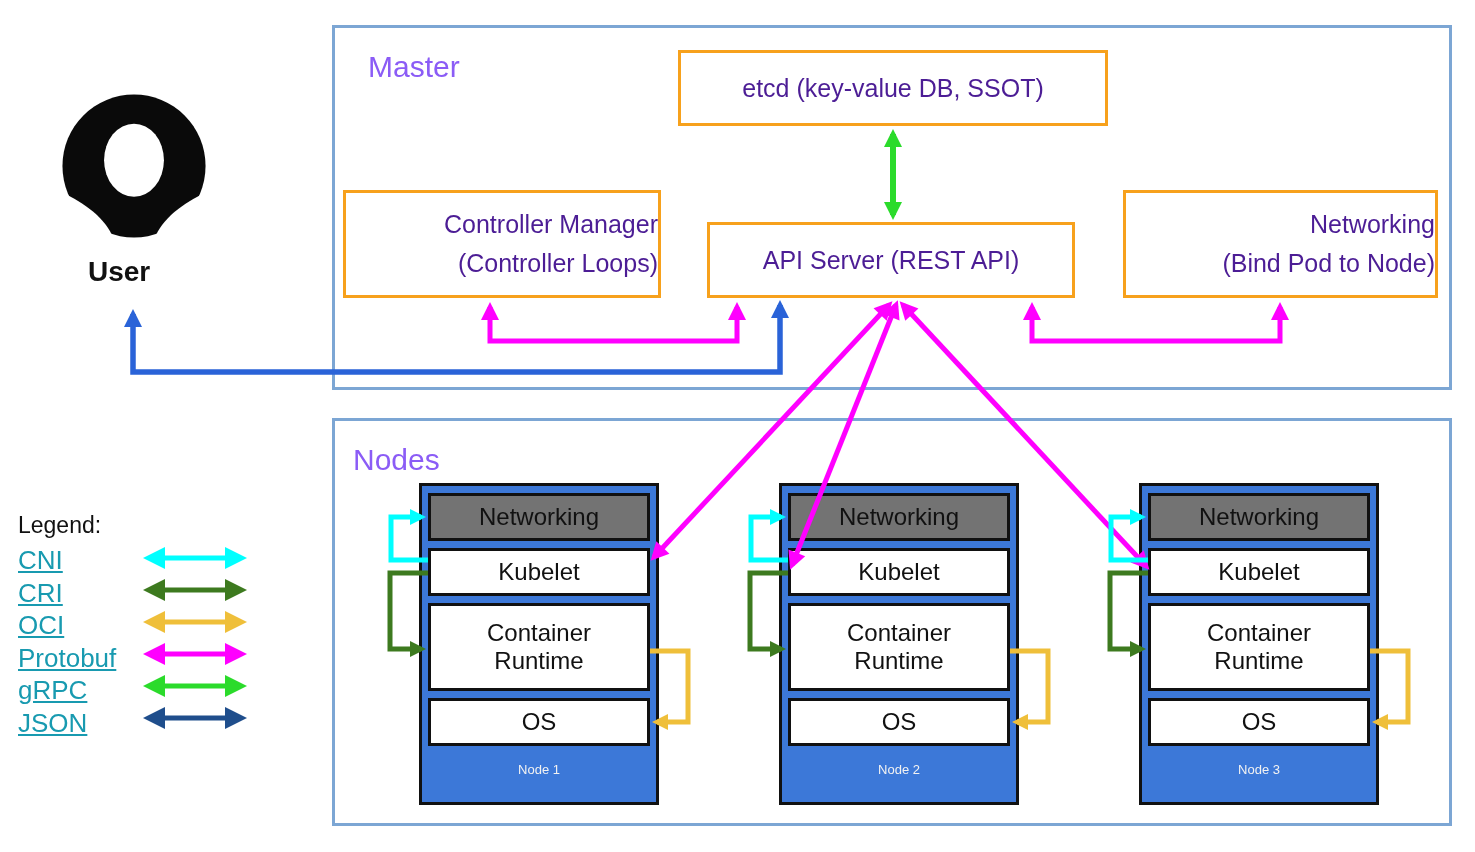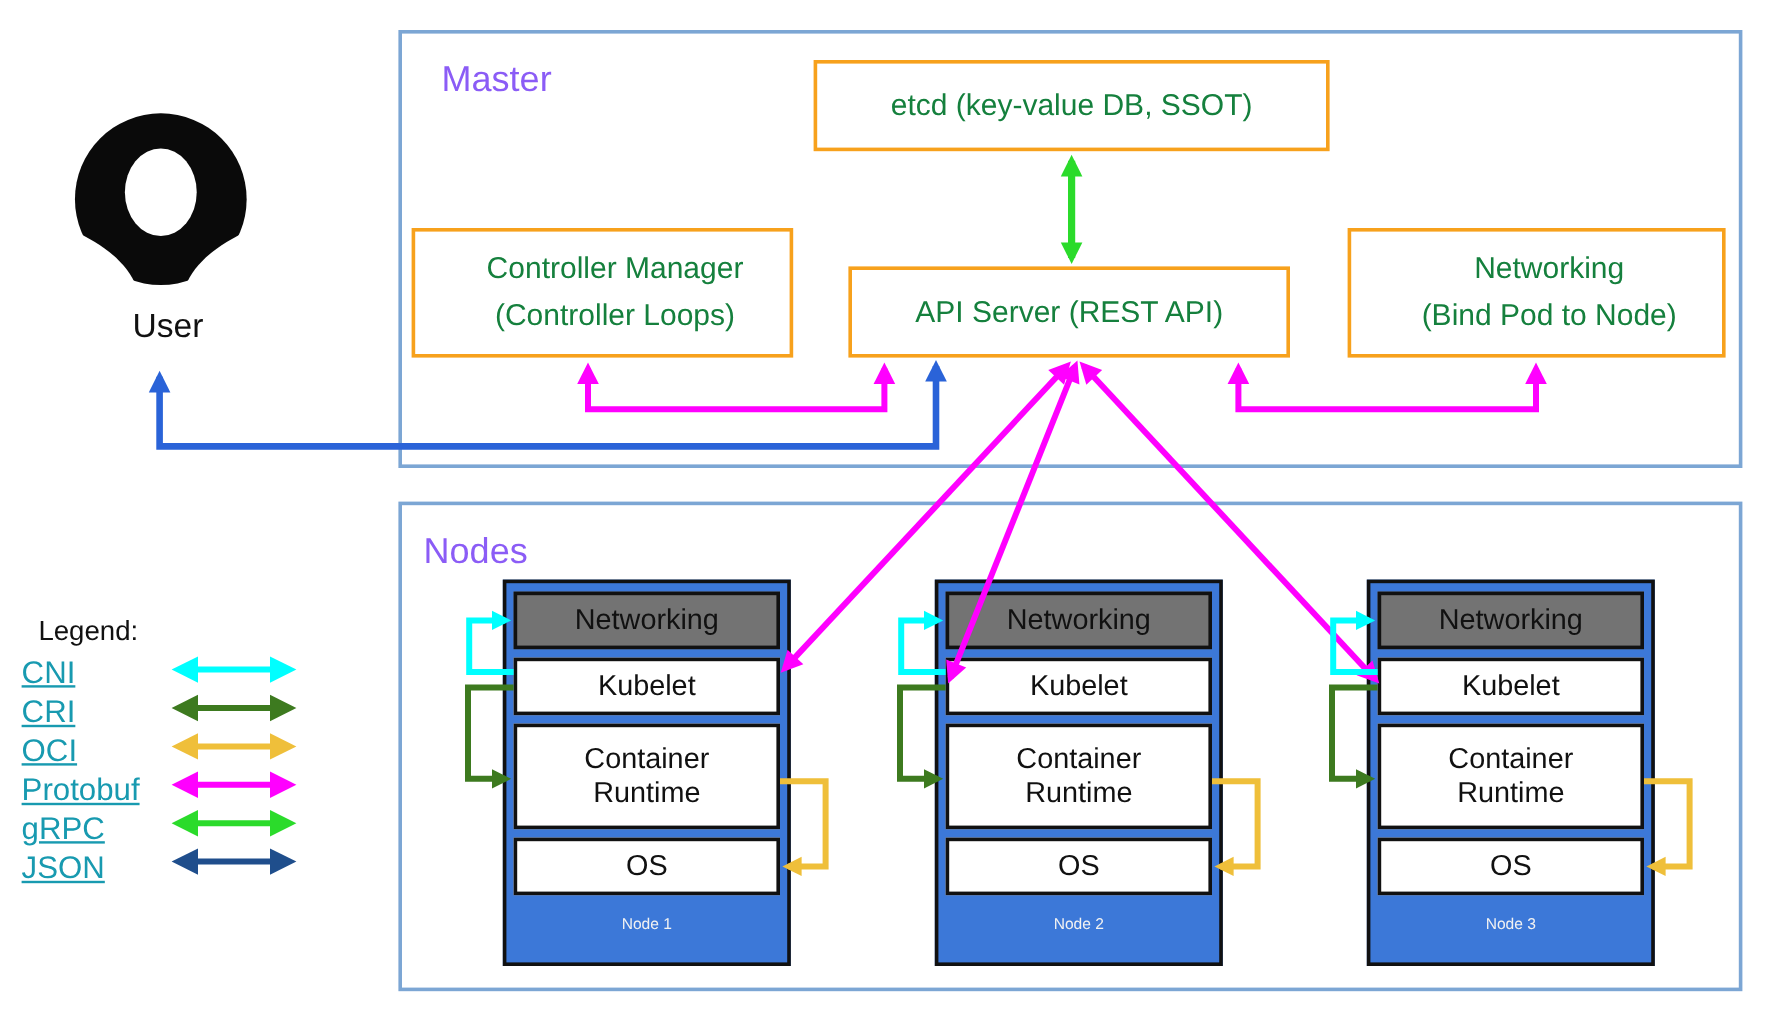--- a/index.html
+++ b/index.html
@@ -6,48 +6,48 @@
   body { background:#fff; font-family:"Liberation Sans", sans-serif; }
   #canvas { position:relative; width:1475px; height:852px; background:#ffffff; overflow:hidden; }
 
   .section { position:absolute; border:3px solid #7CA6D4; background:#fff; }
   #master-section { left:332px; top:25px; width:1120px; height:365px; }
   #nodes-section  { left:332px; top:418px; width:1120px; height:408px; }
   .section-title { position:absolute; font-size:30px; color:#8b5cf6; }
   #master-title { left:33px; top:22px; }
   #nodes-title  { left:18px; top:22px; }
 
-  .component { position:absolute; border:3px solid #F7A11C; background:#fff; color:#15803d;
+  .component { position:absolute; border:3px solid #F7A11C; background:#fff; color:#4c1d95;
                font-size:25px; display:flex; align-items:center; }
   .component.centered { justify-content:center; text-align:center; }
-  .component.two-line { flex-direction:column; align-items:center; justify-content:center;
+  .component.two-line { flex-direction:column; align-items:flex-end; justify-content:center;
                         padding-left:21px; line-height:1.55; }
   #etcd-box       { left:678px; top:50px;  width:430px; height:76px; }
   #api-server-box { left:707px; top:222px; width:368px; height:76px; }
   #controller-manager-box { left:343px; top:190px; width:318px; height:108px; }
   #scheduler-box  { left:1123px; top:190px; width:315px; height:108px; }
 
   .node { position:absolute; top:483px; width:240px; height:322px; background:#3C78D8;
           border:3px solid #111; }
   #node-1 { left:419px; } #node-2 { left:779px; } #node-3 { left:1139px; }
   .layer { position:absolute; left:6px; width:222px; background:#fff; border:3px solid #111;
            display:flex; align-items:center; justify-content:center; text-align:center;
            font-size:24px; color:#111; line-height:1.15; }
   .layer.networking { top:7px;   height:48px; background:#737373; }
   .layer.kubelet    { top:62px;  height:48px; }
   .layer.runtime    { top:117px; height:88px; padding:0 27px; }
   .layer.os         { top:212px; height:48px; }
   .node-label { position:absolute; left:0; top:276px; width:100%; text-align:center;
                 color:#F2F2F2; font-size:13px; }
 
   #user-icon { position:absolute; left:61px; top:93px; }
-  #user-label { position:absolute; left:88px; top:256px; width:104px; text-align:center;
-                font-size:28px; color:#111; }
+  #user-label { position:absolute; left:88px; top:256px; width:104px; 
+                font-size:28px; color:#111;font-weight:bold; }
 
-  #legend-title { position:absolute; left:18px; top:512px; font-size:23px; color:#111;margin-left:14px; }
+  #legend-title { position:absolute; left:18px; top:512px; font-size:23px; color:#111; }
   .legend-label { position:absolute; left:18px; font-size:26px; color:#189AB0;
                   text-decoration:underline; cursor:pointer; }
   .legend-arrow { position:absolute; left:142px; }
 
   #arrow-layer { position:absolute; left:0; top:0; width:1475px; height:852px;
                  pointer-events:none; z-index:5; }
   #arrow-layer path.conn { fill:none; stroke-linejoin:miter; }
 </style>
 </head>
 <body>

